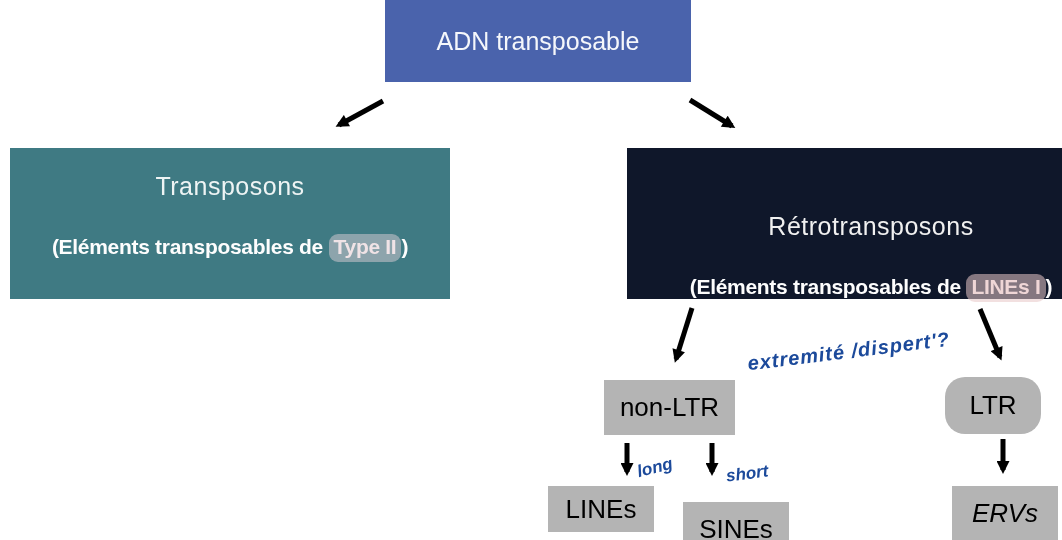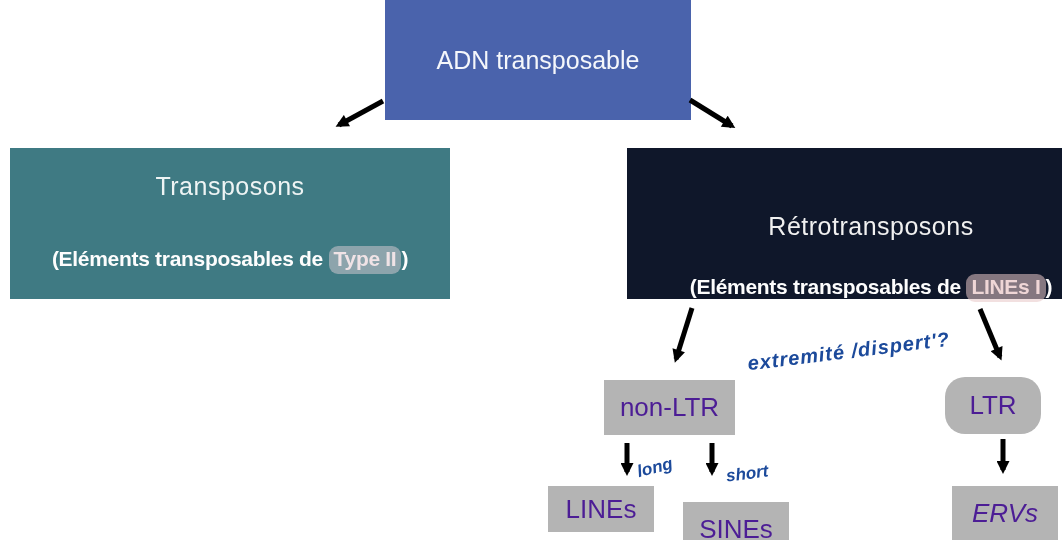--- a/index.html
+++ b/index.html
@@ -10,30 +10,29 @@
     overflow:hidden;
     font-family:"Liberation Sans", sans-serif;
   }
   .node{
     position:absolute;
     display:flex;align-items:center;justify-content:center;
     text-align:center;
     z-index:1;
   }
   .node-root{
-    left:385px;top:0;width:306px;height:120px;
+    left:385px;top:0;width:306px;height:82px;
     background:#4a63ac;
     color:#f5f7fb;font-size:25px;font-weight:400;
   }
   .node-teal{
     left:10px;top:148px;width:440px;height:151px;
     background:#3f7a83;
     flex-direction:column;justify-content:flex-start;
     color:#eef4f4;
-    gap:12px;
   }
   .node-grayBig{
     left:627px;top:148px;width:488px;height:151px;
     background:#0f172a;
     flex-direction:column;justify-content:flex-end;
     color:#f0f0f0;
   }
   .big-title{
     margin-top:24px;
     font-size:25px;font-weight:400;letter-spacing:0.5px;
@@ -49,21 +48,21 @@
   .hl-gray{
     background:rgba(206,199,205,0.55);
     color:#f0e3e6;
   }
   .hl-pink{
     background:rgba(232,198,198,0.55);
     color:#efd6d6;
   }
   .node-small{
     background:#b4b4b4;
-    color:#4c1d95;font-size:26px;font-weight:400;
+    color:#000000;font-size:26px;font-weight:400;
   }
   .node-nonltr{left:604px;top:380px;width:131px;height:55px;}
   .node-ltr{left:945px;top:377px;width:96px;height:57px;border-radius:20px;}
   .node-lines{left:548px;top:486px;width:106px;height:46px;}
   .node-sines{left:683px;top:502px;width:106px;height:54px;}
   .node-ervs{left:952px;top:486px;width:106px;height:54px;font-style:italic;}
   #arrow-layer{
     position:absolute;left:0;top:0;width:1062px;height:540px;
     z-index:2;pointer-events:none;
   }

